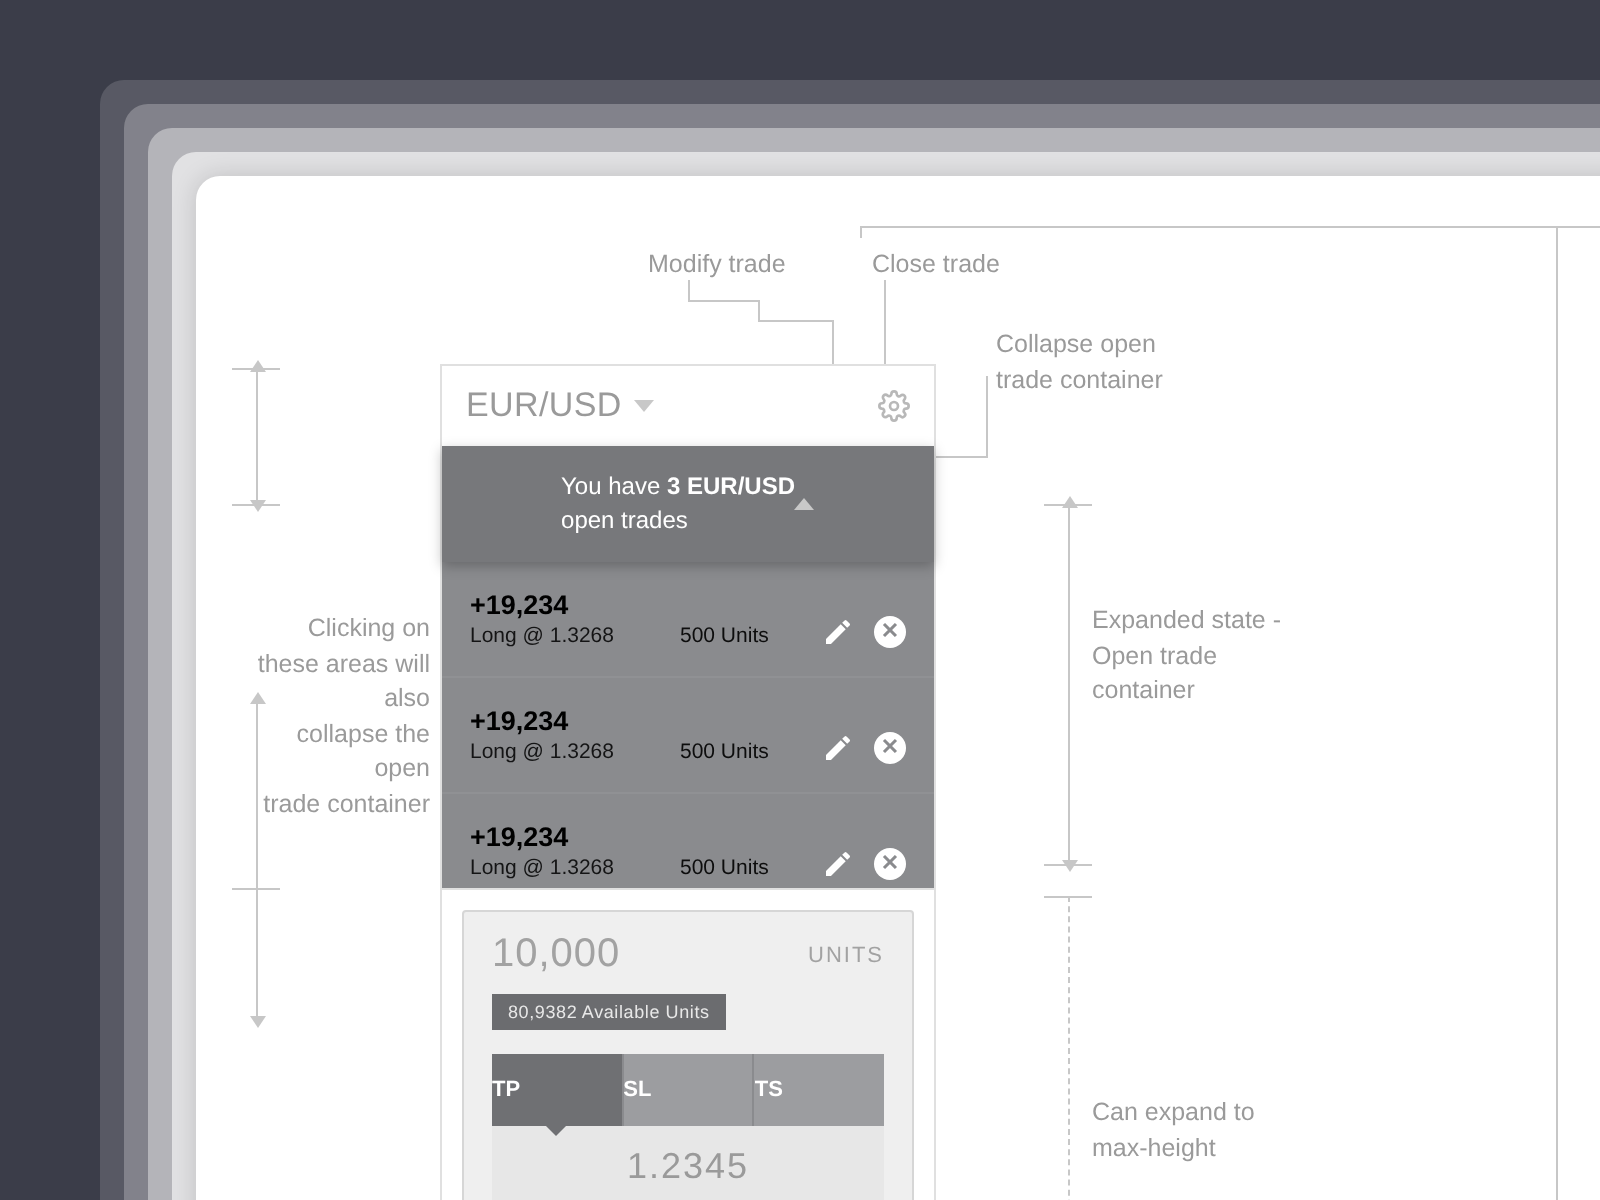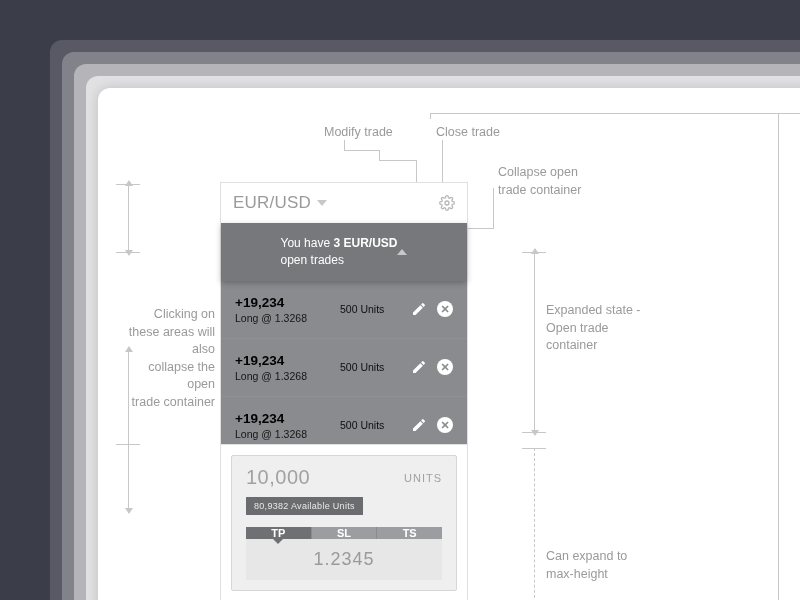--- a/index.html
+++ b/index.html
@@ -25,40 +25,40 @@
   .tri-down { width:0;height:0;border-left:5px solid transparent;border-right:5px solid transparent;border-top:6px solid #c8c8c8;}
   .gear { width:16px;height:16px; color:#b8b8b8; cursor:pointer;}
   .gear svg{width:100%;height:100%;display:block;}
 
   .dark { background:#77787b; color:#fff; }
   .info-row { display:flex; align-items:center; justify-content:center; padding:12px 14px; font-size:12px; line-height:1.4; box-shadow: 0 2px 6px rgba(0,0,0,.25); position:relative; z-index:2;}
   .info-row .tri-up { width:0;height:0;border-left:5px solid transparent;border-right:5px solid transparent;border-bottom:6px solid #c8c8c8; cursor:pointer;}
   .info-text b{font-weight:700;}
 
   .trades { background:#8a8b8e; }
-  .trade { display:flex; align-items:center; padding:14px 14px; gap:10px; border-top:1px solid rgba(255,255,255,.06);}
+  .trade { display:flex; align-items:flex-end; padding:14px 14px; gap:10px; border-top:1px solid rgba(255,255,255,.06);}
   .trade:first-child{border-top:none;}
   .t-left { flex: 0 0 95px;}
   .pnl { font-weight:700; font-size:13.5px;}
   .sub { font-size:10.5px; opacity:.85; margin-top:2px;}
   .units { flex:1; font-size:10.5px; opacity:.9;}
   .t-icons { display:flex; gap:10px;}
   .ibtn { width:16px;height:16px; cursor:pointer; display:flex; align-items:center; justify-content:center;}
   .ibtn svg{width:100%;height:100%;}
   .close-x { width:16px;height:16px; background:#fff; border-radius:50%; color:#8a8b8e; display:flex;align-items:center;justify-content:center; font-size:11px; font-weight:700; cursor:pointer;}
 
   
   .order { position:absolute; top: 356px; left: 122px; width: 248px; padding:10px; border:1px solid #e0e0e0; background:#fff;}
   .order .box { background:#efefef; border:1px solid #d6d6d6; border-radius:2px; padding:10px 14px;}
   .amount-row{ display:flex; align-items:center; justify-content:space-between; color:#a2a2a2;gap:28px;}
   .amount { font-size:20px; font-weight:400; letter-spacing:.5px;}
   .units-label{ font-size:11px; letter-spacing:1px;}
   .avail { margin-top:8px; background:#6b6c6f; color:#e8e8e8; font-size:9px; padding:4px 8px; display:inline-block; letter-spacing:.3px;}
   .tabs { display:flex; margin-top:12px;}
-  .tab { flex:1; text-align:center; padding:0 0; font-size:11px; font-weight:700; color:#fff; background:#9c9da0; border-right:1px solid #8a8b8e; cursor:pointer;}
+  .tab { flex:1; text-align:left; padding:12px 0; font-size:11px; font-weight:700; color:#fff; background:#9c9da0; border-right:1px solid #8a8b8e; cursor:pointer;}
   .tab:last-child{border-right:none;}
   .tab.active{ background:#6f7073; position:relative;}
   .tab.active::after{content:"";position:absolute;bottom:-5px;left:50%;transform:translateX(-50%);width:0;height:0;border-left:5px solid transparent;border-right:5px solid transparent;border-top:5px solid #6f7073;}
   .price-row{ background:#e7e7e7; color:#9a9a9a; text-align:center; padding:10px 0; font-size:18px; letter-spacing:1px; margin-top:0;}
 
   
   .line { position:absolute; background:#c7c7c7; }
   .vline{ width:1px; }
   .hline{ height:1px; }
   .arrowhead{ position:absolute; width:0;height:0;}

